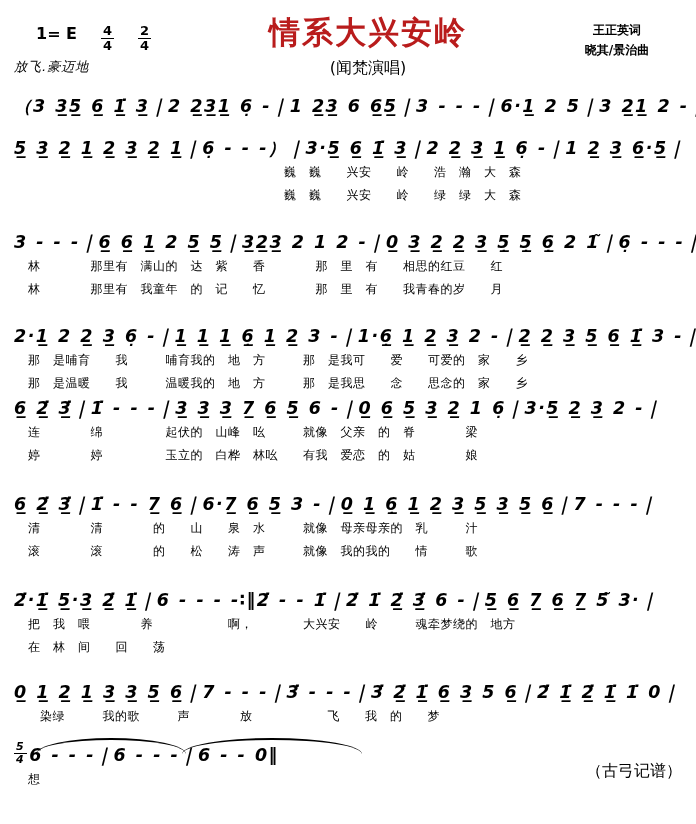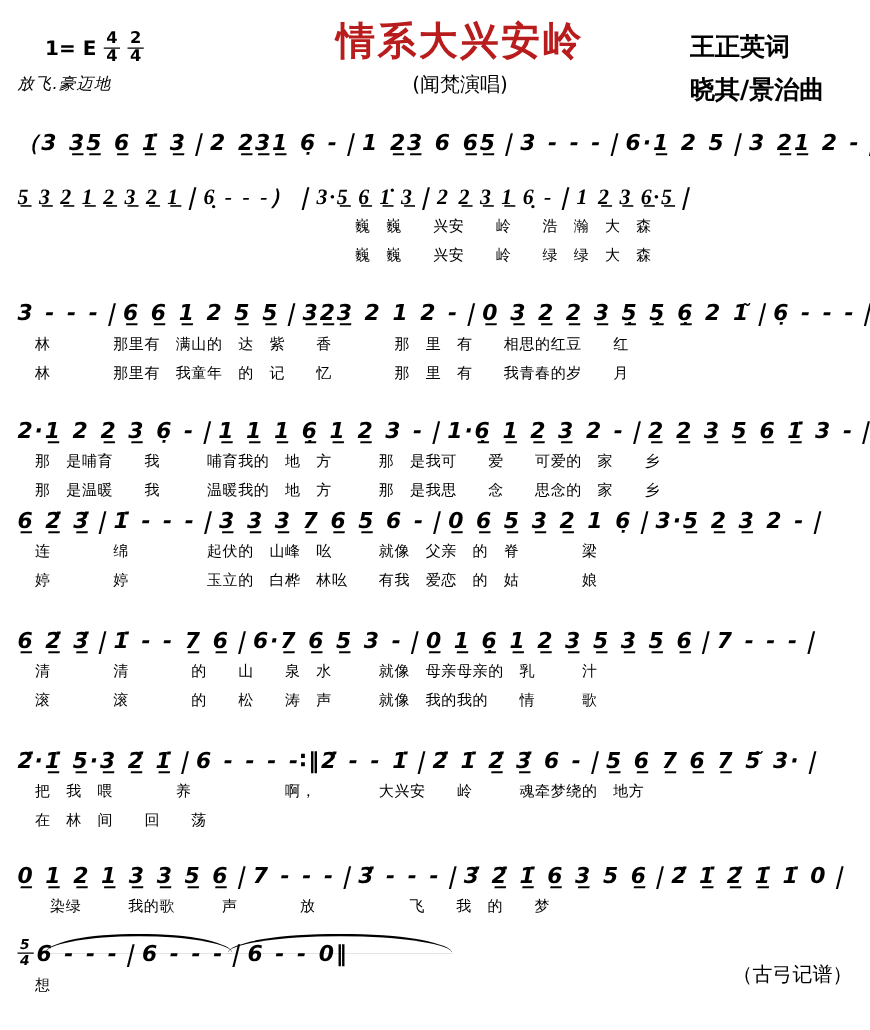--- a/index.html
+++ b/index.html
@@ -1,37 +1,37 @@
 <!DOCTYPE html>
 <html><head>
 <meta charset="utf-8">
 <style>
   html,body{margin:0;padding:0;background:#ffffff;}
   body{width:696px;height:824px;overflow:hidden;color:#000;font-family:"DejaVu Sans",sans-serif;}
   .sheet{position:relative;width:668px;padding:10px 14px 0 14px;}
   
   .hdr{display:flex;justify-content:space-between;align-items:flex-start;}
   .hdr-left{width:170px;padding-top:14px;}
-  .key-row{display:flex;align-items:center;gap:6px;font-weight:bold;font-size:16px;padding-left:22px;}
+  .key-row{display:flex;gap:24px;font-weight:bold;font-size:16px;padding-left:22px;}
   .meter{display:inline-flex;flex-direction:column;align-items:center;font-size:13px;font-weight:bold;line-height:1.05;}
   .meter .num{border-bottom:1.4px solid #000;padding:0 2px;}
   .expression{font-size:13px;margin-top:6px;letter-spacing:1px;font-style:italic;}
   .hdr-center{flex:1;text-align:center;}
   .title{font-size:31px;font-weight:bold;color:#8b1412;letter-spacing:2px;margin:2px 0 4px 0;}
   .subtitle{font-size:16px;}
-  .hdr-right{width:130px;text-align:left;font-size:20px;font-weight:bold;line-height:1.7;padding-top:10px;}
+  .hdr-right{width:130px;text-align:center;font-size:12px;font-weight:bold;line-height:1.7;padding-top:10px;}
   
   .system{position:relative;}
   .notation{font-style:italic;font-weight:bold;font-size:17.5px;line-height:26px;white-space:pre;letter-spacing:1.5px;word-spacing:1px;}
   .lyric{font-size:12px;line-height:23px;white-space:pre;letter-spacing:.5px;}
   .in14{padding-left:14px;}
   .in26{padding-left:26px;}
   .in270{padding-left:270px;}
   .sys1{margin-top:14px;}
-  .sys2{margin-top:16px;font-family:Liberation Serif, serif;}
+  .sys2{margin-top:16px;}
   .sys3{margin-top:22px;}
   .sys4{margin-top:22px;}
   .sys5{}
   .sys6{margin-top:24px;}
   .sys7{margin-top:24px;}
   .sys8{margin-top:20px;}
   .sys9{margin-top:14px;}
   .final-row{display:flex;align-items:center;}
   .final-meter{font-size:11px;margin-right:2px;transform:translateY(-2px);}
   .footnote{position:absolute;right:0;top:16px;font-size:16px;font-style:normal;font-weight:normal;letter-spacing:0;}

